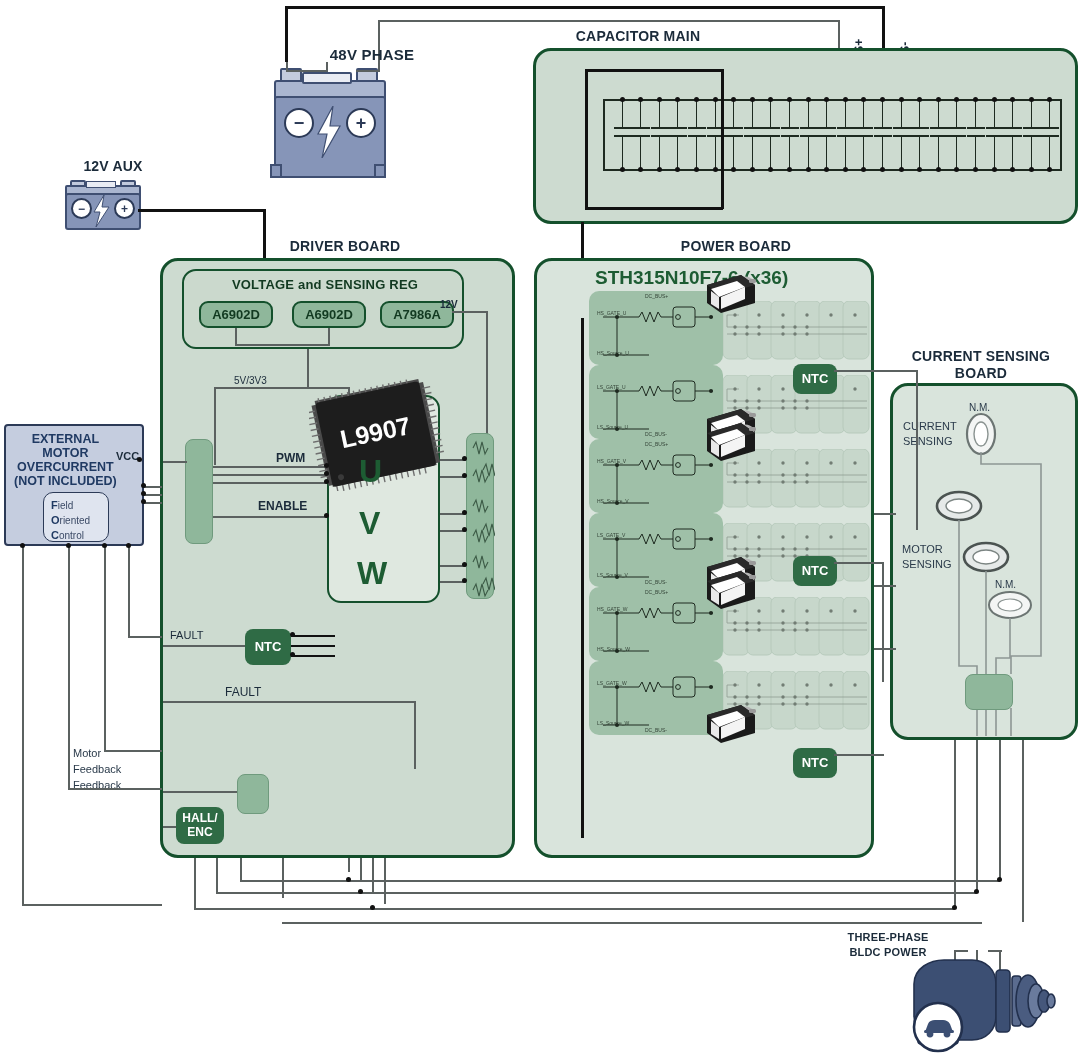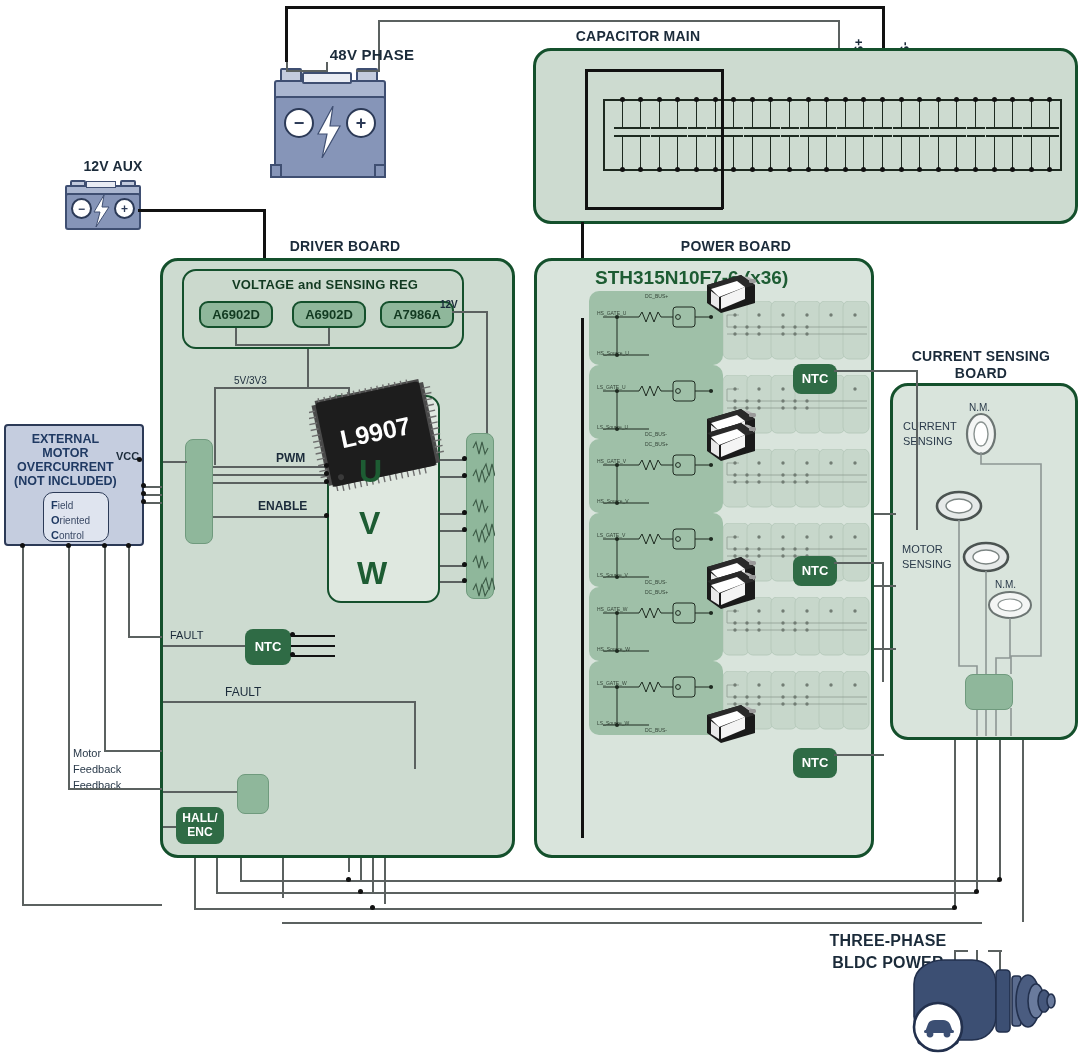--- a/index.html
+++ b/index.html
@@ -1039,21 +1039,21 @@
   <div class="dot" style="left:952px;top:905px;"></div>
   <div class="dot" style="left:974px;top:889px;"></div>
   <div class="dot" style="left:997px;top:877px;"></div>
 
   <div class="w abs" style="left:954px;top:950px;width:1.6px;height:42px;"></div>
   <div class="w abs" style="left:976px;top:950px;width:1.6px;height:42px;"></div>
   <div class="w abs" style="left:999px;top:950px;width:1.6px;height:42px;"></div>
   <div class="w abs" style="left:954px;top:950px;width:14px;height:1.6px;"></div>
   <div class="w abs" style="left:988px;top:950px;width:14px;height:1.6px;"></div>
 
-  <div class="ttl" style="left:818px;top:930px;width:140px;font-size:16px;line-height:1.35;">
+  <div class="ttl" style="left:818px;top:930px;width:140px;font-size:11px;line-height:1.35;">
     <div>THREE-PHASE</div>
     <div>BLDC POWER</div>
   </div>
   <svg style="position:absolute;left:900px;top:950px;" width="170" height="104" viewBox="0 0 170 104">
     <g fill="#3c4f73" stroke="#22304d" stroke-width="1.6">
       <path d="M14 34 C14 18 30 10 44 10 L72 10 C86 10 96 20 96 34 L96 66 C96 80 86 90 72 90 L44 90 C30 90 14 82 14 66 Z"></path>
       <rect x="96" y="20" width="14" height="62" rx="4"></rect>
       <rect x="112" y="26" width="9" height="50" rx="3" fill="#5b6c8f"></rect>
       <ellipse cx="128" cy="51" rx="12" ry="26" fill="#4a5c80"></ellipse>
       <ellipse cx="136" cy="51" rx="8" ry="17" fill="#6a7b9d"></ellipse>

